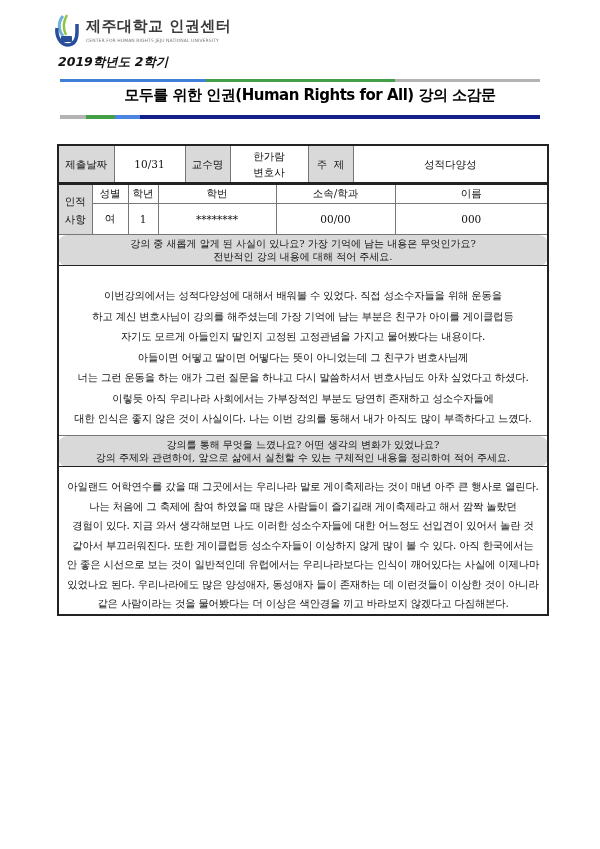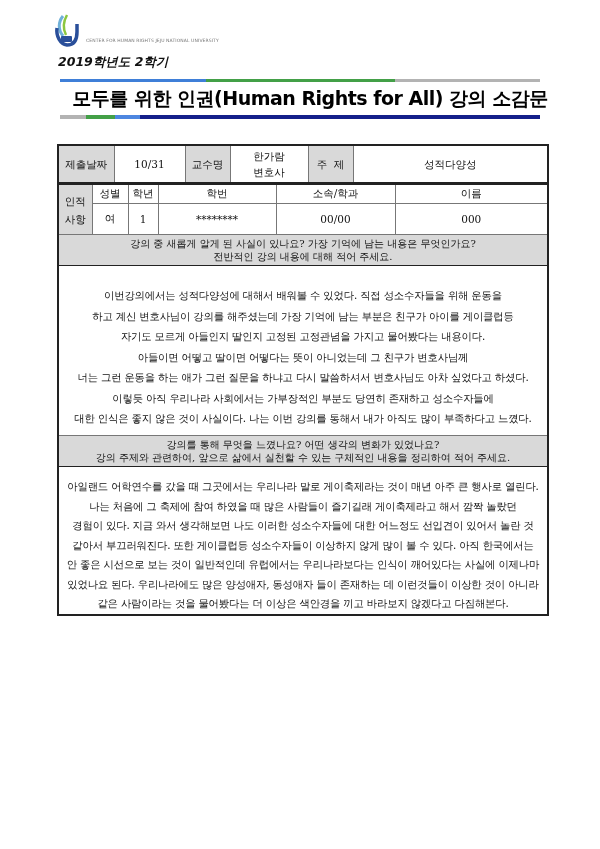--- a/index.html
+++ b/index.html
@@ -15,48 +15,49 @@
 
   .semester { position: absolute; left: 58px; top: 54px; font-family: "DejaVu Sans", sans-serif;
               font-size: 12.5px; font-weight: bold; color: #111; white-space: nowrap; font-style: italic; }
 
   .stripe { position: absolute; left: 60px; width: 480px; height: 3px; display: flex; }
   .stripe span { display: block; height: 100%; }
   .stripe-top { top: 79px; }
   .stripe-bottom { top: 115px; }
 
   .doc-title { position: absolute; left: 40px; top: 86px; width: 540px; text-align: center;
-               font-family: "DejaVu Sans", sans-serif; font-size: 19px; font-weight: bold; color: #000;
+               font-family: "DejaVu Sans", sans-serif; font-size: 15px; font-weight: bold; color: #000;
                letter-spacing: -0.5px; white-space: nowrap; }
 
   table { border-collapse: collapse; position: absolute; left: 57px; width: 490px; table-layout: fixed; }
   td { border: 1px solid #777; text-align: center; vertical-align: middle; font-size: 10.5px; padding: 0; }
   .gray { background: #d9d9d9; }
 
   .meta-table { top: 144px; border: 2px solid #222; }
   .meta-table td { height: 36px; line-height: 16px; }
 
   .info-table { top: 170px; border: 2px solid #222; margin-top: 13px; }
   .info-table td.h { height: 18px; }
   .info-table td.v { height: 30px; }
 
-  .q-cell { font-size: 10px; line-height: 13px; padding: 2px 0; border-top: 1.5px solid #222; border-bottom: 1.5px solid #222; }
+  .q-cell { font-size: 10px; line-height: 13px; padding: 2px 0; border-top: 1.5px solid #222; border-bottom: 1.5px solid #222; border-radius: 9px; }
   .ans-cell { text-align: center; vertical-align: top; font-size: 10.4px; line-height: 20.5px; letter-spacing: -0.2px; }
   .ans-cell p { margin: 0; white-space: nowrap; }
 </style>
 </head>
 <body>
 
 <div class="logo">
   <svg class="logo-mark" viewBox="0 0 26 34">
     <path d="M9 2 C4 8 4 16 9 22" stroke="#6fb0d8" stroke-width="3" fill="none"></path>
     <path d="M13 1 C9 8 9 15 12 21" stroke="#8cc63f" stroke-width="2.5" fill="none"></path>
     <path d="M3 14 C2 22 6 30 13 31 C20 31 23 26 23 18 L23 10" stroke="#2a4f9a" stroke-width="3.5" fill="none"></path>
     <rect x="7" y="22" width="11" height="6" rx="1" fill="#2a4f9a"></rect>
   </svg>
+  <div class="logo-title">제주대학교 인권센터</div>
   <div class="logo-sub">CENTER FOR HUMAN RIGHTS JEJU NATIONAL UNIVERSITY</div>
 </div>
 
 <div class="semester">2019학년도 2학기</div>
 
 <div class="stripe stripe-top">
   <span style="width:146px;background:#3f7fd8"></span>
   <span style="width:189px;background:#43a047"></span>
   <span style="width:145px;background:#b3b3b3"></span>
 </div>

